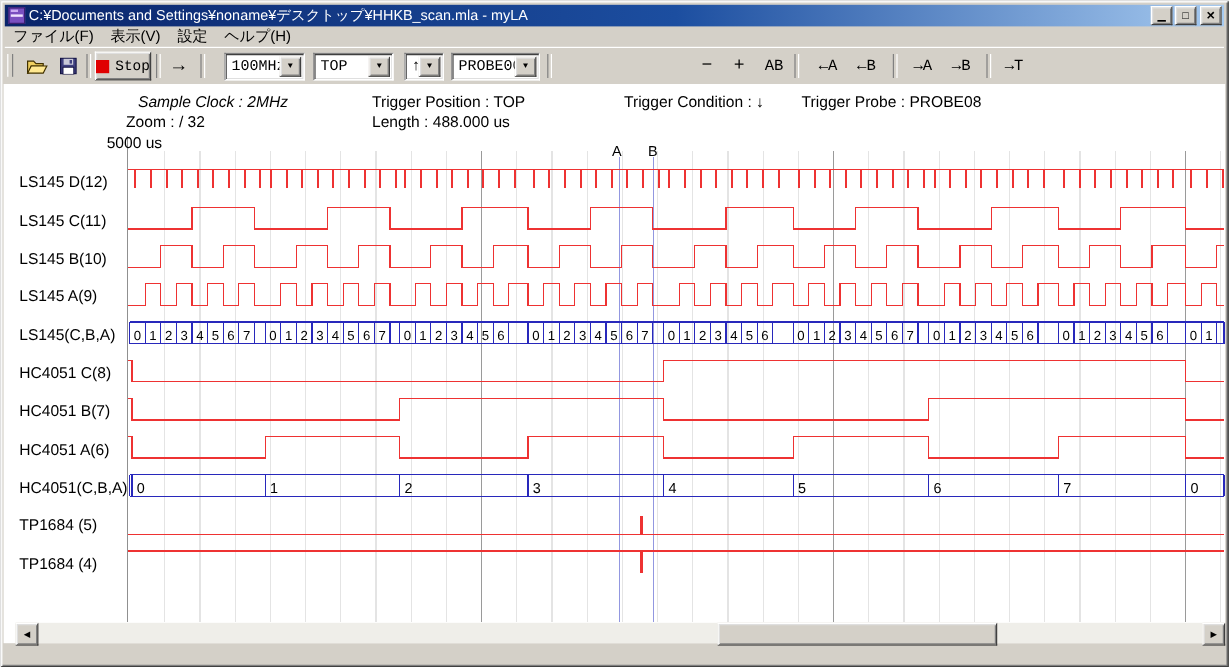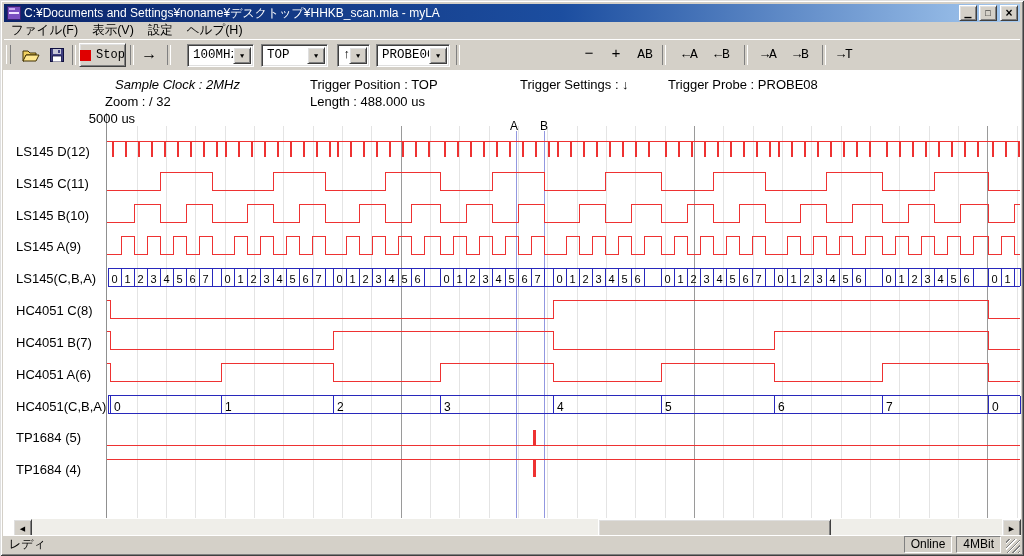--- a/index.html
+++ b/index.html
@@ -164,21 +164,21 @@
 
     <span class="sep" style="left:818px;"></span>
 
     <span class="flatbtn" style="left:828px;width:26px;">→T</span>
   </div>
 
   <div class="client"></div>
 
   <div class="infotext" style="left:115px;top:77px;font-style:italic;">Sample Clock : 2MHz</div>
   <div class="infotext" style="left:310px;top:77px;">Trigger Position : TOP</div>
-  <div class="infotext" style="left:520px;top:77px;">Trigger Settings : ↓</div>
+  <div class="infotext" style="left:520px;top:77px;">Trigger Condition : ↓</div>
   <div class="infotext" style="left:668px;top:77px;">Trigger Probe : PROBE08</div>
   <div class="infotext" style="left:105px;top:94px;">Zoom : /  32</div>
   <div class="infotext" style="left:310px;top:94px;">Length : 488.000 us</div>
   <div class="infotext" style="left:86px;top:111px;width:52px;text-align:center;">5000 us</div>
 
   <div class="curlabel" style="left:510px;">A</div>
   <div class="curlabel" style="left:540px;">B</div>
 
   <div id="chlabels">
       <div class="chlabel" style="top: 144px;">LS145 D(12)</div>
@@ -484,19 +484,13 @@
         <rect x="533" y="459.2" width="3" height="18" fill="#ee3232"></rect>
       </g>
     </svg>
 
   <div class="hscroll">
     <span class="sbtn" style="left:0;">◀</span>
     <span class="sthumb"></span>
     <span class="sbtn" style="right:0;left:auto;">▶</span>
   </div>
 
-  <div class="statusbar">
-    <span class="sready">レディ</span>
-    <span class="sbox">Online</span>
-    <span class="sbox">4MBit</span>
-    <span class="sgrip"></span>
-  </div>
 </div>
 
 </body></html>

